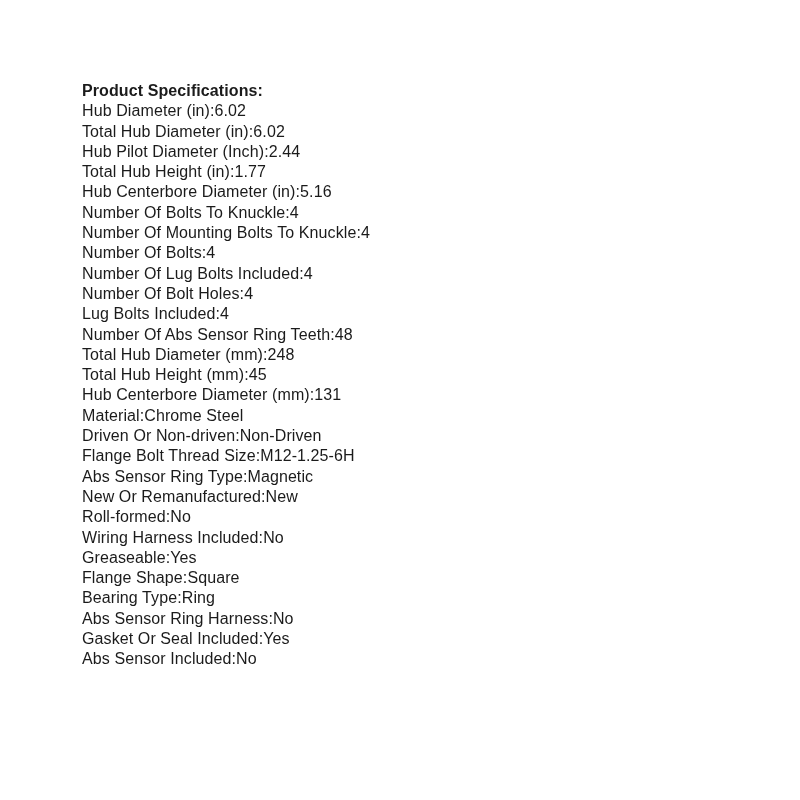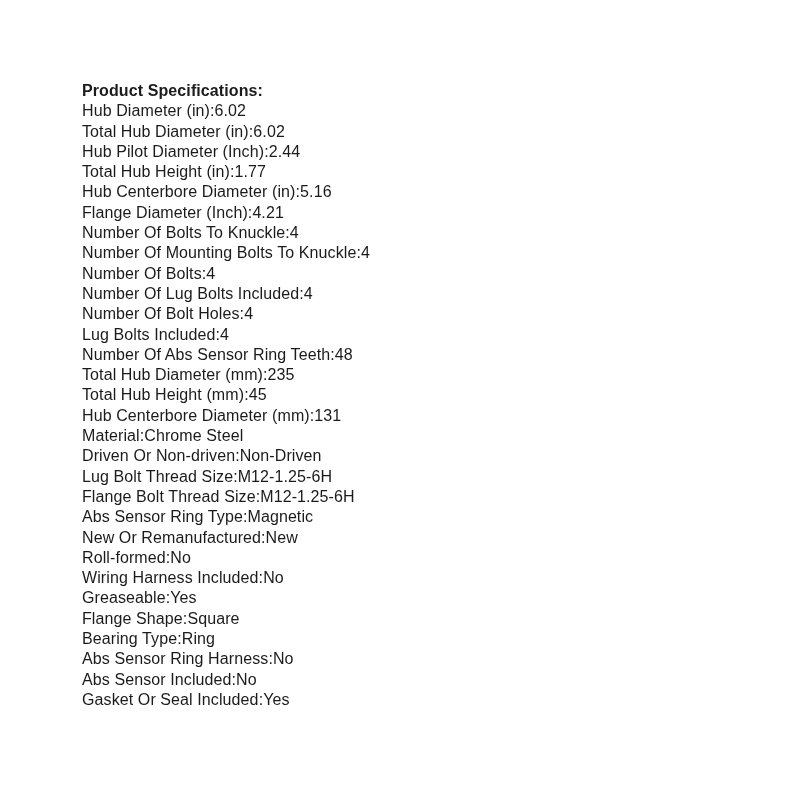--- a/index.html
+++ b/index.html
@@ -48,65 +48,63 @@
   <div class="spec-row"><span class="spec-label">Hub Diameter (in)</span><span class="spec-colon">:</span><span class="spec-value">6.02</span></div>
 
   <div class="spec-row"><span class="spec-label">Total Hub Diameter (in)</span><span class="spec-colon">:</span><span class="spec-value">6.02</span></div>
 
   <div class="spec-row"><span class="spec-label">Hub Pilot Diameter (Inch)</span><span class="spec-colon">:</span><span class="spec-value">2.44</span></div>
 
   <div class="spec-row"><span class="spec-label">Total Hub Height (in)</span><span class="spec-colon">:</span><span class="spec-value">1.77</span></div>
 
   <div class="spec-row"><span class="spec-label">Hub Centerbore Diameter (in)</span><span class="spec-colon">:</span><span class="spec-value">5.16</span></div>
 
-  <div class="spec-row"><span class="spec-label">Flange Diameter (Inch)</span><span class="spec-colon">:</span><span class="spec-value">4.21</span></div>
 
   <div class="spec-row"><span class="spec-label">Number Of Bolts To Knuckle</span><span class="spec-colon">:</span><span class="spec-value">4</span></div>
 
   <div class="spec-row"><span class="spec-label">Number Of Mounting Bolts To Knuckle</span><span class="spec-colon">:</span><span class="spec-value">4</span></div>
 
 
   <div class="spec-row"><span class="spec-label">Number Of Bolts</span><span class="spec-colon">:</span><span class="spec-value">4</span></div>
 
   <div class="spec-row"><span class="spec-label">Number Of Lug Bolts Included</span><span class="spec-colon">:</span><span class="spec-value">4</span></div>
 
   <div class="spec-row"><span class="spec-label">Number Of Bolt Holes</span><span class="spec-colon">:</span><span class="spec-value">4</span></div>
 
   <div class="spec-row"><span class="spec-label">Lug Bolts Included</span><span class="spec-colon">:</span><span class="spec-value">4</span></div>
 
   <div class="spec-row"><span class="spec-label">Number Of Abs Sensor Ring Teeth</span><span class="spec-colon">:</span><span class="spec-value">48</span></div>
 
-  <div class="spec-row"><span class="spec-label">Total Hub Diameter (mm)</span><span class="spec-colon">:</span><span class="spec-value">235</span></div>
+  <div class="spec-row"><span class="spec-label">Total Hub Diameter (mm)</span><span class="spec-colon">:</span><span class="spec-value">248</span></div>
 
   <div class="spec-row"><span class="spec-label">Total Hub Height (mm)</span><span class="spec-colon">:</span><span class="spec-value">45</span></div>
 
   <div class="spec-row"><span class="spec-label">Hub Centerbore Diameter (mm)</span><span class="spec-colon">:</span><span class="spec-value">131</span></div>
 
   <div class="spec-row"><span class="spec-label">Material</span><span class="spec-colon">:</span><span class="spec-value">Chrome Steel</span></div>
 
   <div class="spec-row"><span class="spec-label">Driven Or Non-driven</span><span class="spec-colon">:</span><span class="spec-value">Non-Driven</span></div>
 
-  <div class="spec-row"><span class="spec-label">Lug Bolt Thread Size</span><span class="spec-colon">:</span><span class="spec-value">M12-1.25-6H</span></div>
 
   <div class="spec-row"><span class="spec-label">Flange Bolt Thread Size</span><span class="spec-colon">:</span><span class="spec-value">M12-1.25-6H</span></div>
 
   <div class="spec-row"><span class="spec-label">Abs Sensor Ring Type</span><span class="spec-colon">:</span><span class="spec-value">Magnetic</span></div>
 
   <div class="spec-row"><span class="spec-label">New Or Remanufactured</span><span class="spec-colon">:</span><span class="spec-value">New</span></div>
 
   <div class="spec-row"><span class="spec-label">Roll-formed</span><span class="spec-colon">:</span><span class="spec-value">No</span></div>
 
   <div class="spec-row"><span class="spec-label">Wiring Harness Included</span><span class="spec-colon">:</span><span class="spec-value">No</span></div>
 
   <div class="spec-row"><span class="spec-label">Greaseable</span><span class="spec-colon">:</span><span class="spec-value">Yes</span></div>
 
   <div class="spec-row"><span class="spec-label">Flange Shape</span><span class="spec-colon">:</span><span class="spec-value">Square</span></div>
 
   <div class="spec-row"><span class="spec-label">Bearing Type</span><span class="spec-colon">:</span><span class="spec-value">Ring</span></div>
 
   <div class="spec-row"><span class="spec-label">Abs Sensor Ring Harness</span><span class="spec-colon">:</span><span class="spec-value">No</span></div>
 
+  <div class="spec-row"><span class="spec-label">Gasket Or Seal Included</span><span class="spec-colon">:</span><span class="spec-value">Yes</span></div>
+
   <div class="spec-row"><span class="spec-label">Abs Sensor Included</span><span class="spec-colon">:</span><span class="spec-value">No</span></div>
-
-  <div class="spec-row"><span class="spec-label">Gasket Or Seal Included</span><span class="spec-colon">:</span><span class="spec-value">Yes</span></div>
 </div>
   </div>
 </div>
 
 </body></html>

